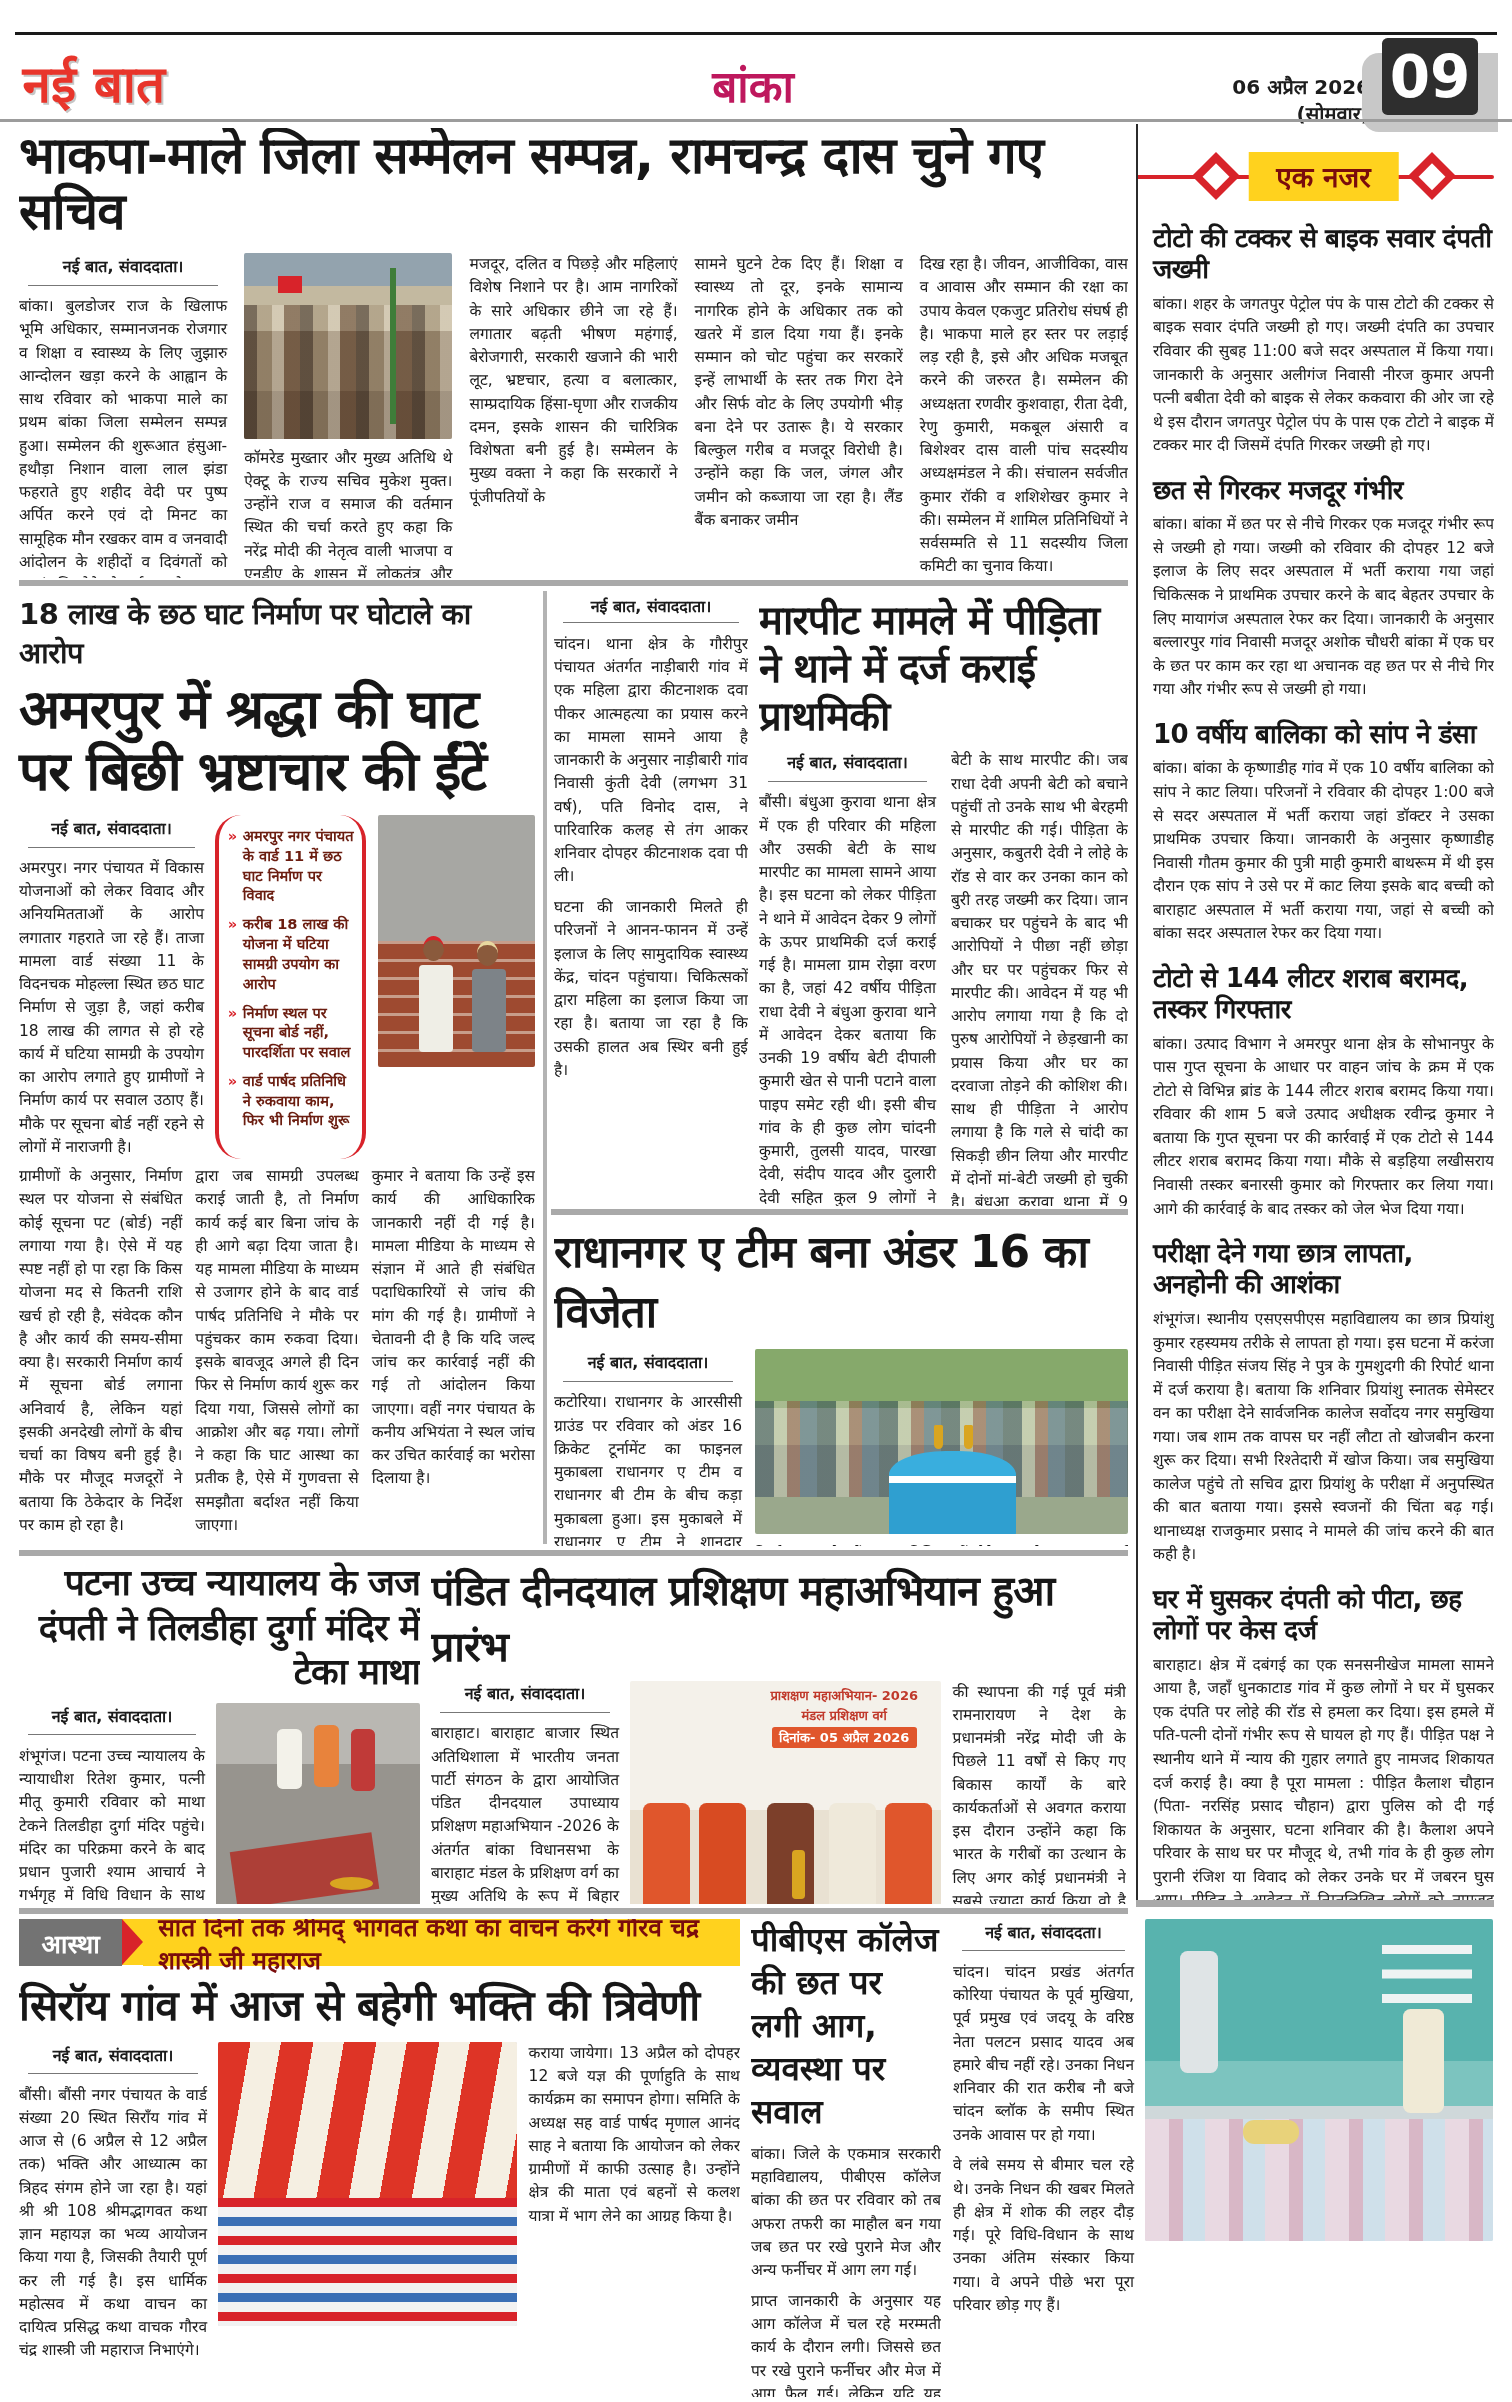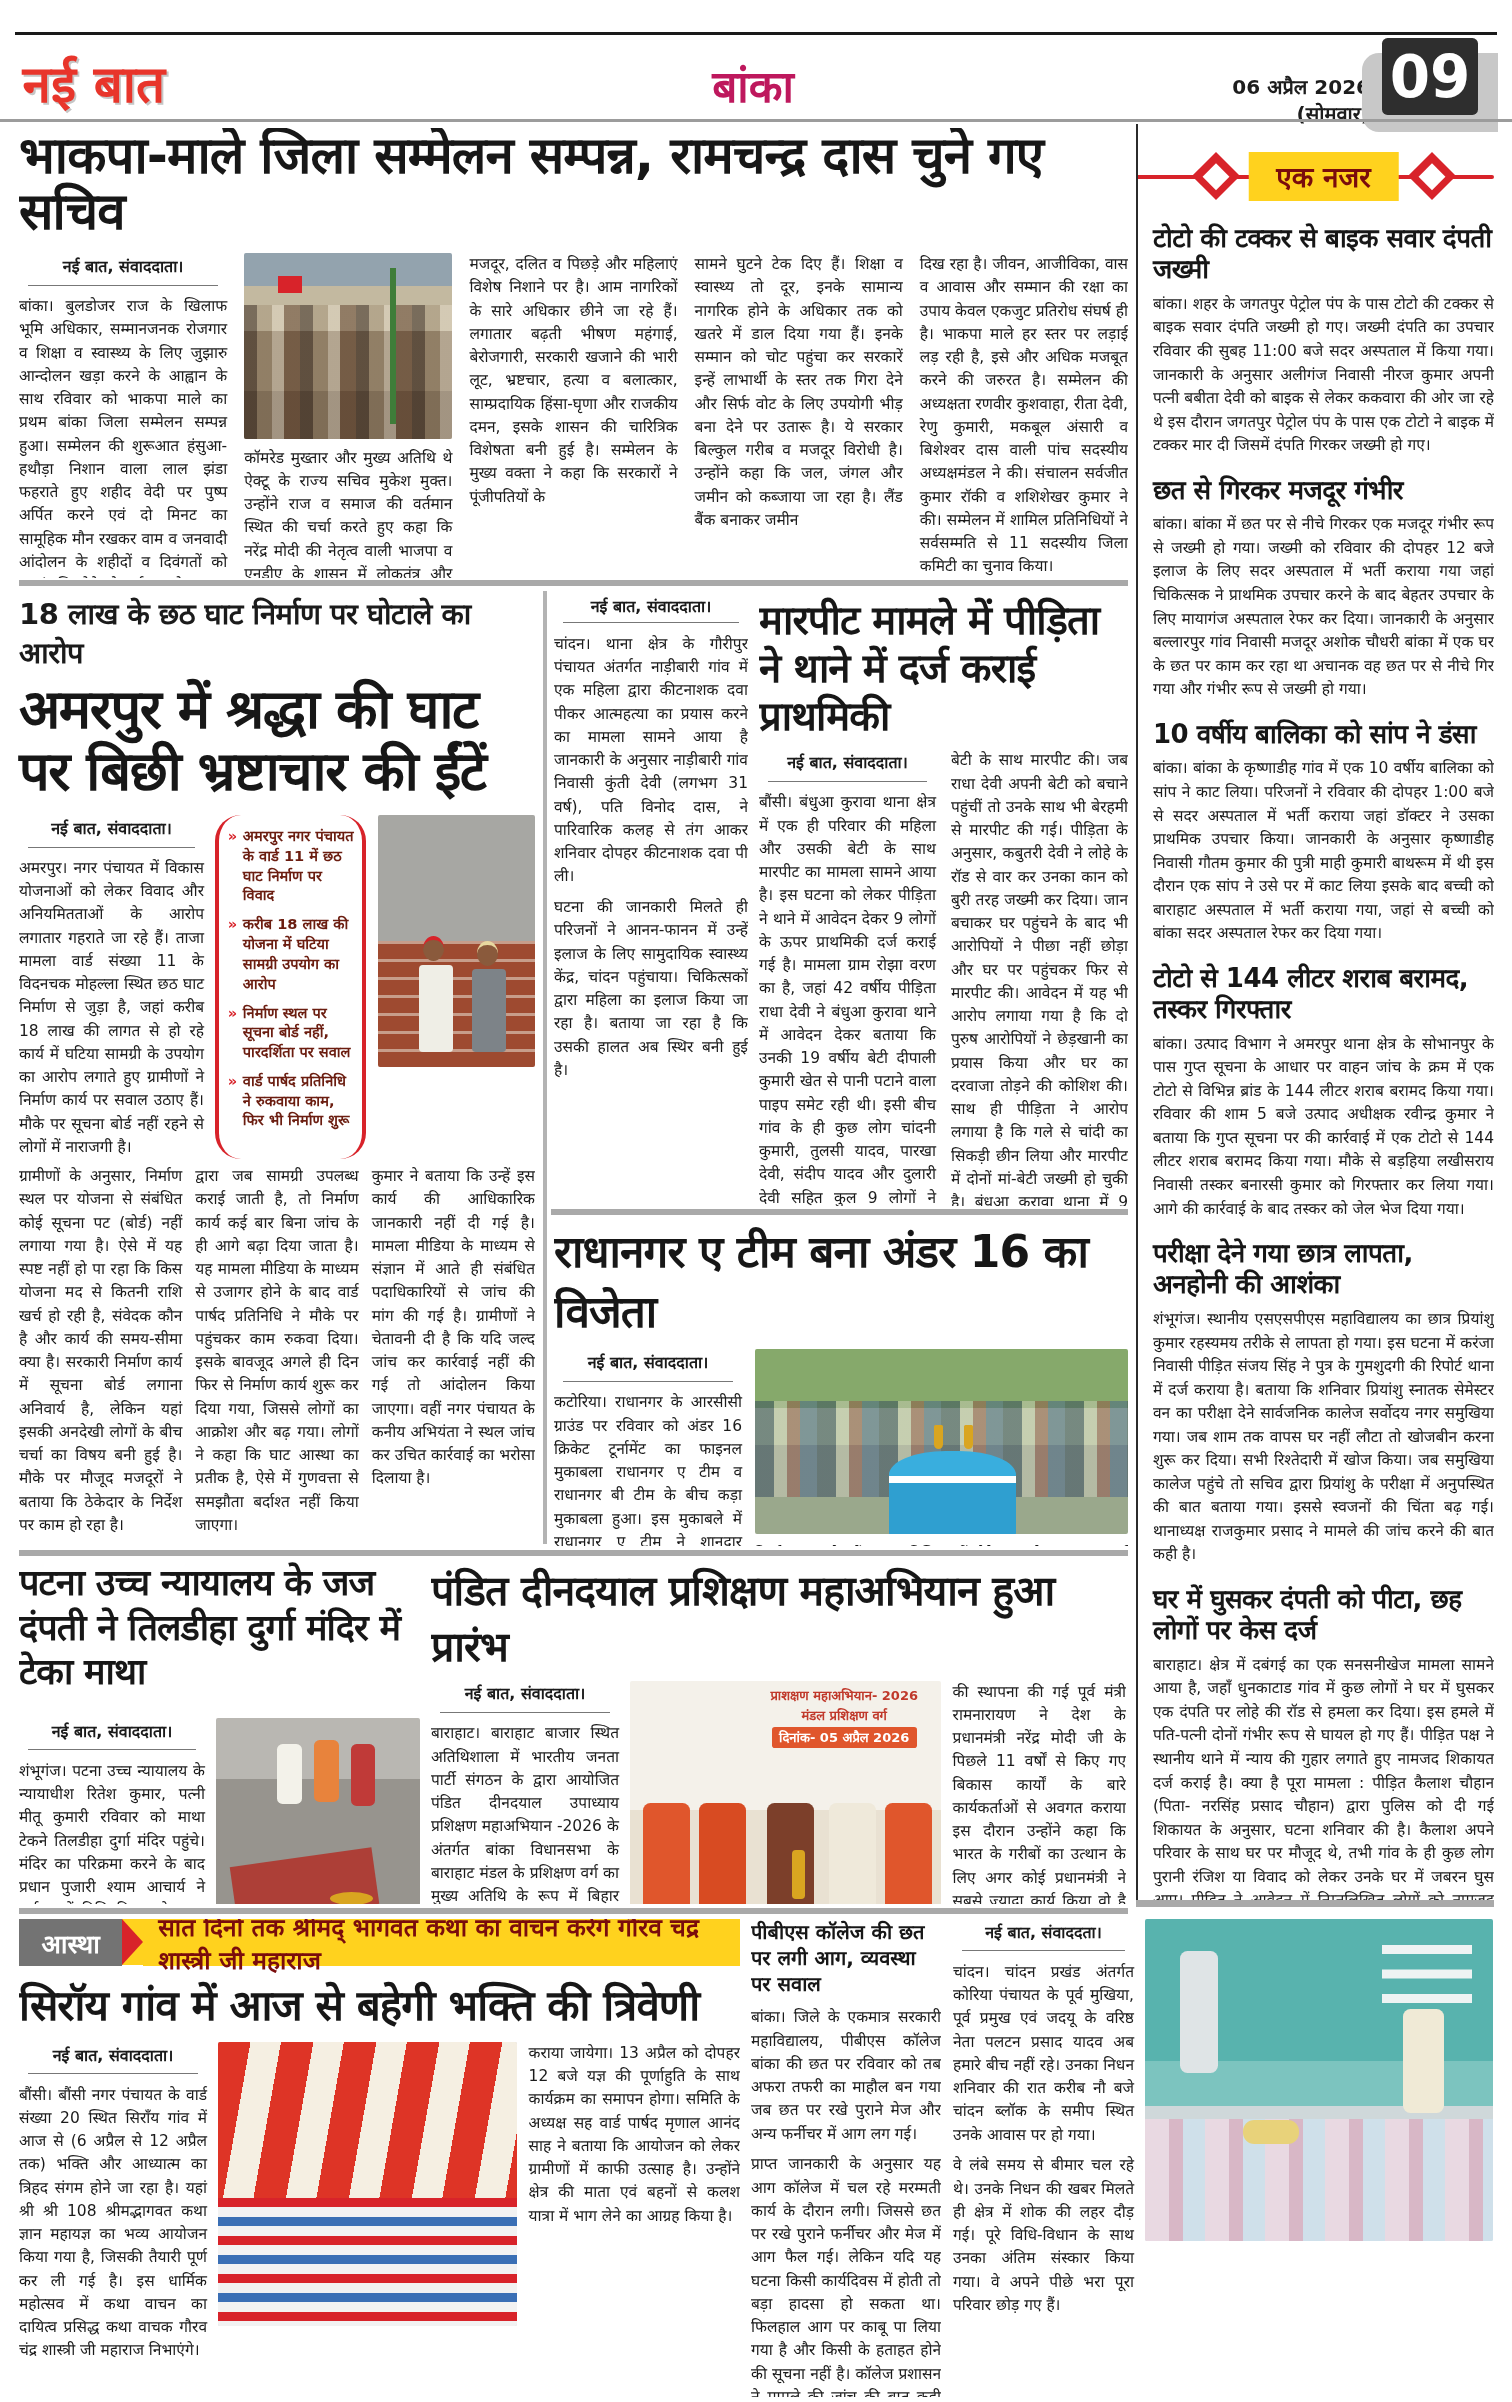--- a/index.html
+++ b/index.html
@@ -68,21 +68,21 @@
   .ph-cricket{height:185px;background:linear-gradient(180deg,#86a96b 0 32%,#b7c9a0 32% 52%,#9aa88c 52% 100%);}
   .ph-cricket:before{content:"";position:absolute;left:0;right:0;top:28%;height:52%;
      background:repeating-linear-gradient(90deg,rgba(40,60,90,.45) 0 19px,rgba(220,215,200,.4) 19px 32px,rgba(150,60,60,.4) 32px 45px,rgba(60,90,140,.45) 45px 62px);}
   .ctable{position:absolute;left:36%;bottom:-1.9px;width:34%;height:46%;border-radius:45% 45% 3.8px 3.8px/28% 28% 3.8px 3.8px;
      background:linear-gradient(180deg,#39aede 0 30%,#ffffff 30% 38%,#2f9fd0 38% 100%);}
   .trophy{position:absolute;bottom:46%;width:9.4px;height:24.5px;background:#d9a520;border-radius:1.9px 1.9px 5.6px 5.6px;}
   .cap-row{display:flex;gap:13px;margin-top:7.5px;font-size:14.6px;line-height:1.45;text-align:justify;}
   .cap-row>div{flex:1;}
   
   #judge{left:19px;top:1561px;width:401px;height:343px;overflow:hidden;}
-  #judge h2{font-size:36px;line-height:1.24;font-weight:800;margin:0 0 23px;letter-spacing:-0.9px;}
+  #judge h2{font-size:36px;line-height:1.24;font-weight:800;margin:0 0 8px;letter-spacing:-0.9px;text-align:right;}
   .j-row{display:flex;gap:11.3px;}
   .j1{width:186px;}
   .jp{flex:1;}
   .ph-temple{height:218px;background:linear-gradient(180deg,#b9b7b2 0 28%,#97948e 28% 100%);}
   .carpet{position:absolute;left:8%;bottom:10%;width:70%;height:26%;background:#b03028;transform:rotate(-8deg);opacity:.85;}
   .dev1{position:absolute;left:30%;top:12%;width:24.5px;height:60px;background:#f3f2ea;border-radius:5.6px;}
   .dev2{position:absolute;left:48%;top:10%;width:24.5px;height:62px;background:#e8833c;border-radius:5.6px;}
   .dev3{position:absolute;left:66%;top:12%;width:24.5px;height:62px;background:#c03a38;border-radius:5.6px;}
   .thali{position:absolute;left:56%;bottom:14%;width:43px;height:13px;background:#d9a520;border-radius:50%;}
   #bjp{left:431px;top:1561px;width:695px;height:343px;overflow:hidden;}
@@ -122,21 +122,21 @@
   #aastha h2{font-size:42px;font-weight:800;margin:9.4px 0 9.4px;letter-spacing:-0.9px;}
   .a-row{display:flex;gap:11.3px;}
   .a1{width:188px;}
   .ap{width:299px;}
   .ph-pandal{height:284px;}
   .tent{position:absolute;left:0;right:0;top:0;height:55%;background:repeating-linear-gradient(100deg,#de3426 0 32px,#f5efe2 32px 62px);}
   .drape{position:absolute;left:0;right:0;bottom:0;height:45%;
      background:repeating-linear-gradient(180deg,#d8232a 0 9.4px,#f2f2f2 9.4px 19px,#3a6fb5 19px 28px,#f2f2f2 28px 38px);}
   .a3{flex:1;}
   #fire{left:751px;top:1919px;width:190px;height:478px;overflow:hidden;}
-  #fire h3{font-size:20px;font-weight:800;line-height:1.3;margin:0 0 9.4px;}
+  #fire h3{font-size:33px;font-weight:800;line-height:1.3;margin:0 0 9.4px;}
   #obit{left:953px;top:1919px;width:540px;height:478px;overflow:hidden;}
   #obit h2{font-size:35px;font-weight:900;margin:0 0 7.5px;letter-spacing:-0.9px;}
   .o-row{display:flex;gap:11.3px;}
   .o1{width:181px;}
   .op{flex:1;}
   .ph-sick{height:322px;background:linear-gradient(180deg,#58b3ae 0 44%,#7cc4bf 44% 58%,#cfd8da 58% 100%);}
   .shelf{position:absolute;right:6%;top:8%;width:26%;height:9.4px;background:#eef3f3;box-shadow:0 24.5px 0 #eef3f3,0 49px 0 #eef3f3;}
   .bed{position:absolute;left:0;right:0;bottom:0;height:38%;
      background:repeating-linear-gradient(90deg,#e9d9e2 0 24.5px,#d8b7c6 24.5px 38px,#cfe0ea 38px 60px);}
   .sick-man{position:absolute;left:28%;bottom:30%;width:56px;height:24.5px;background:#e8d27a;border-radius:11.3px;}

